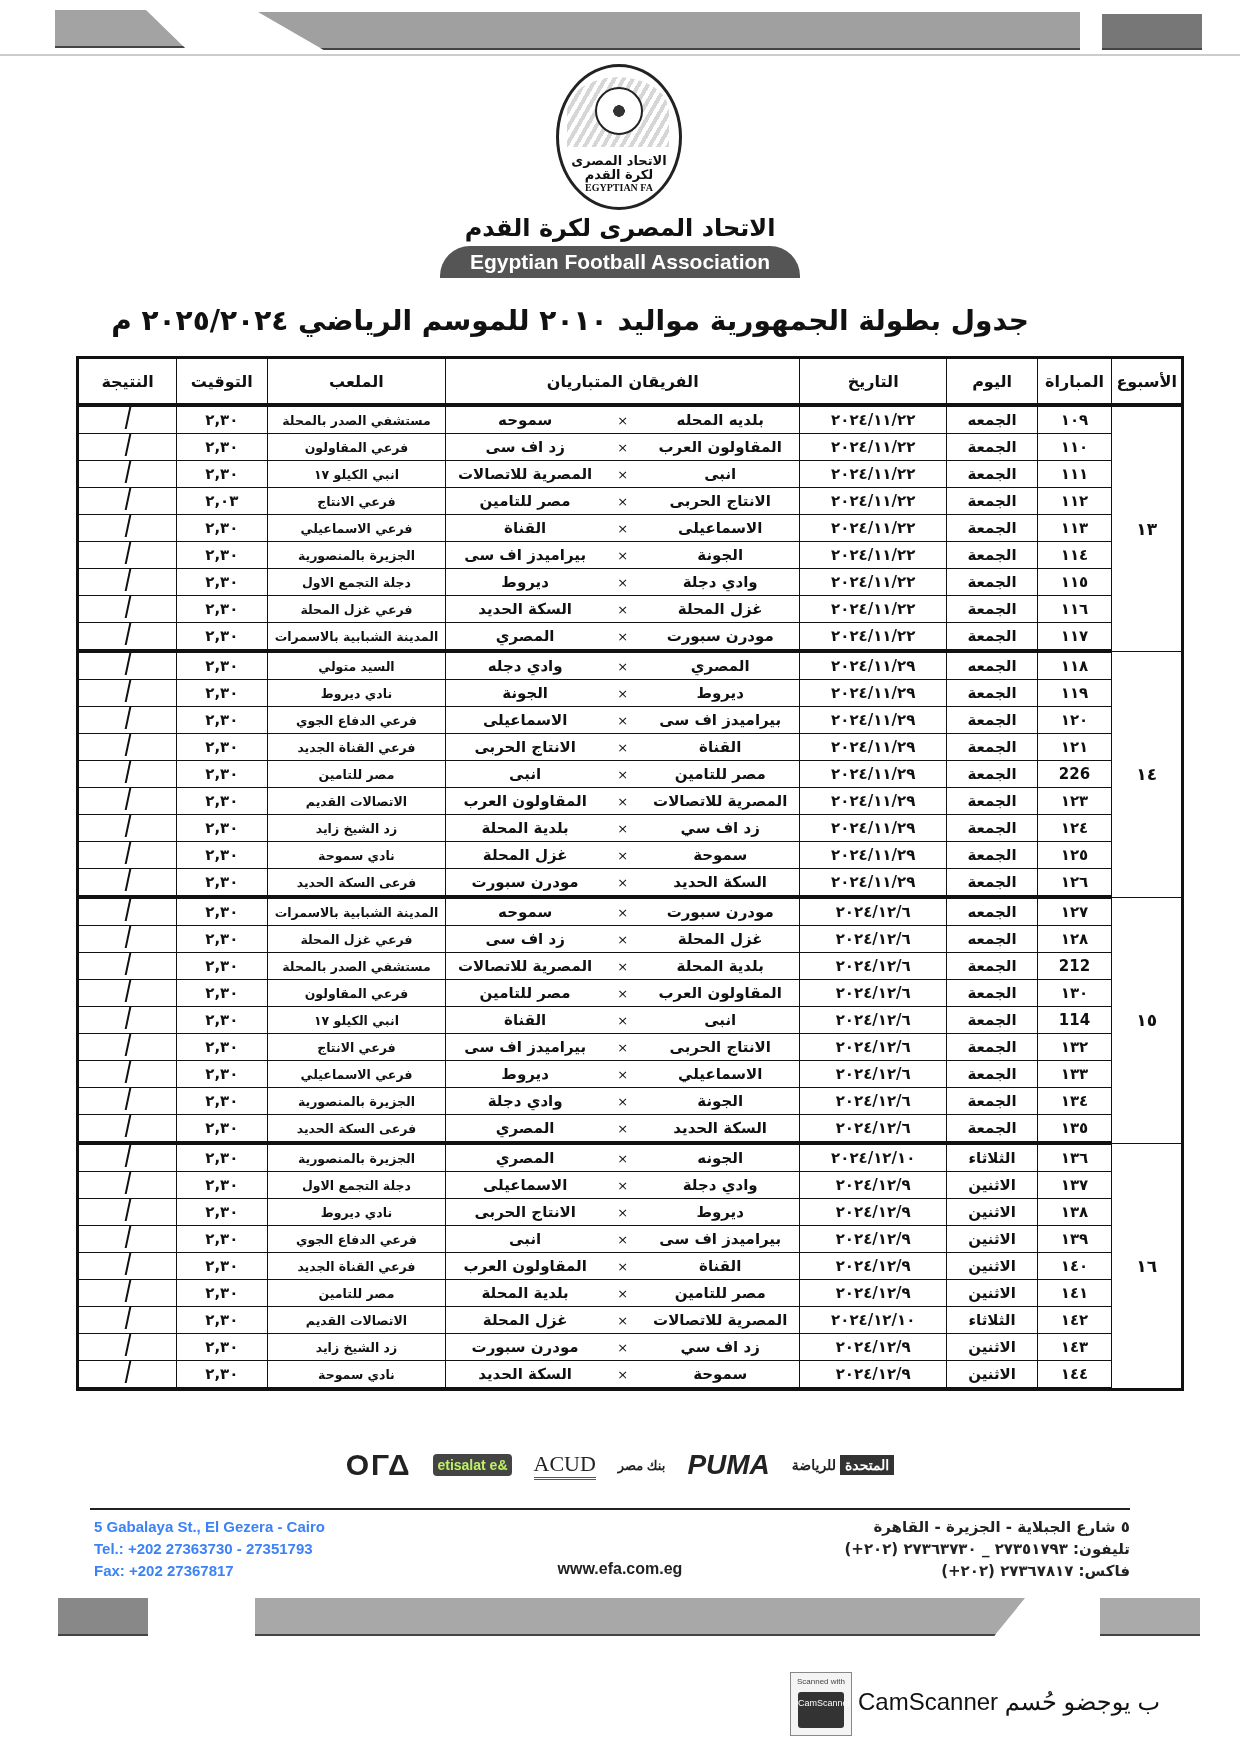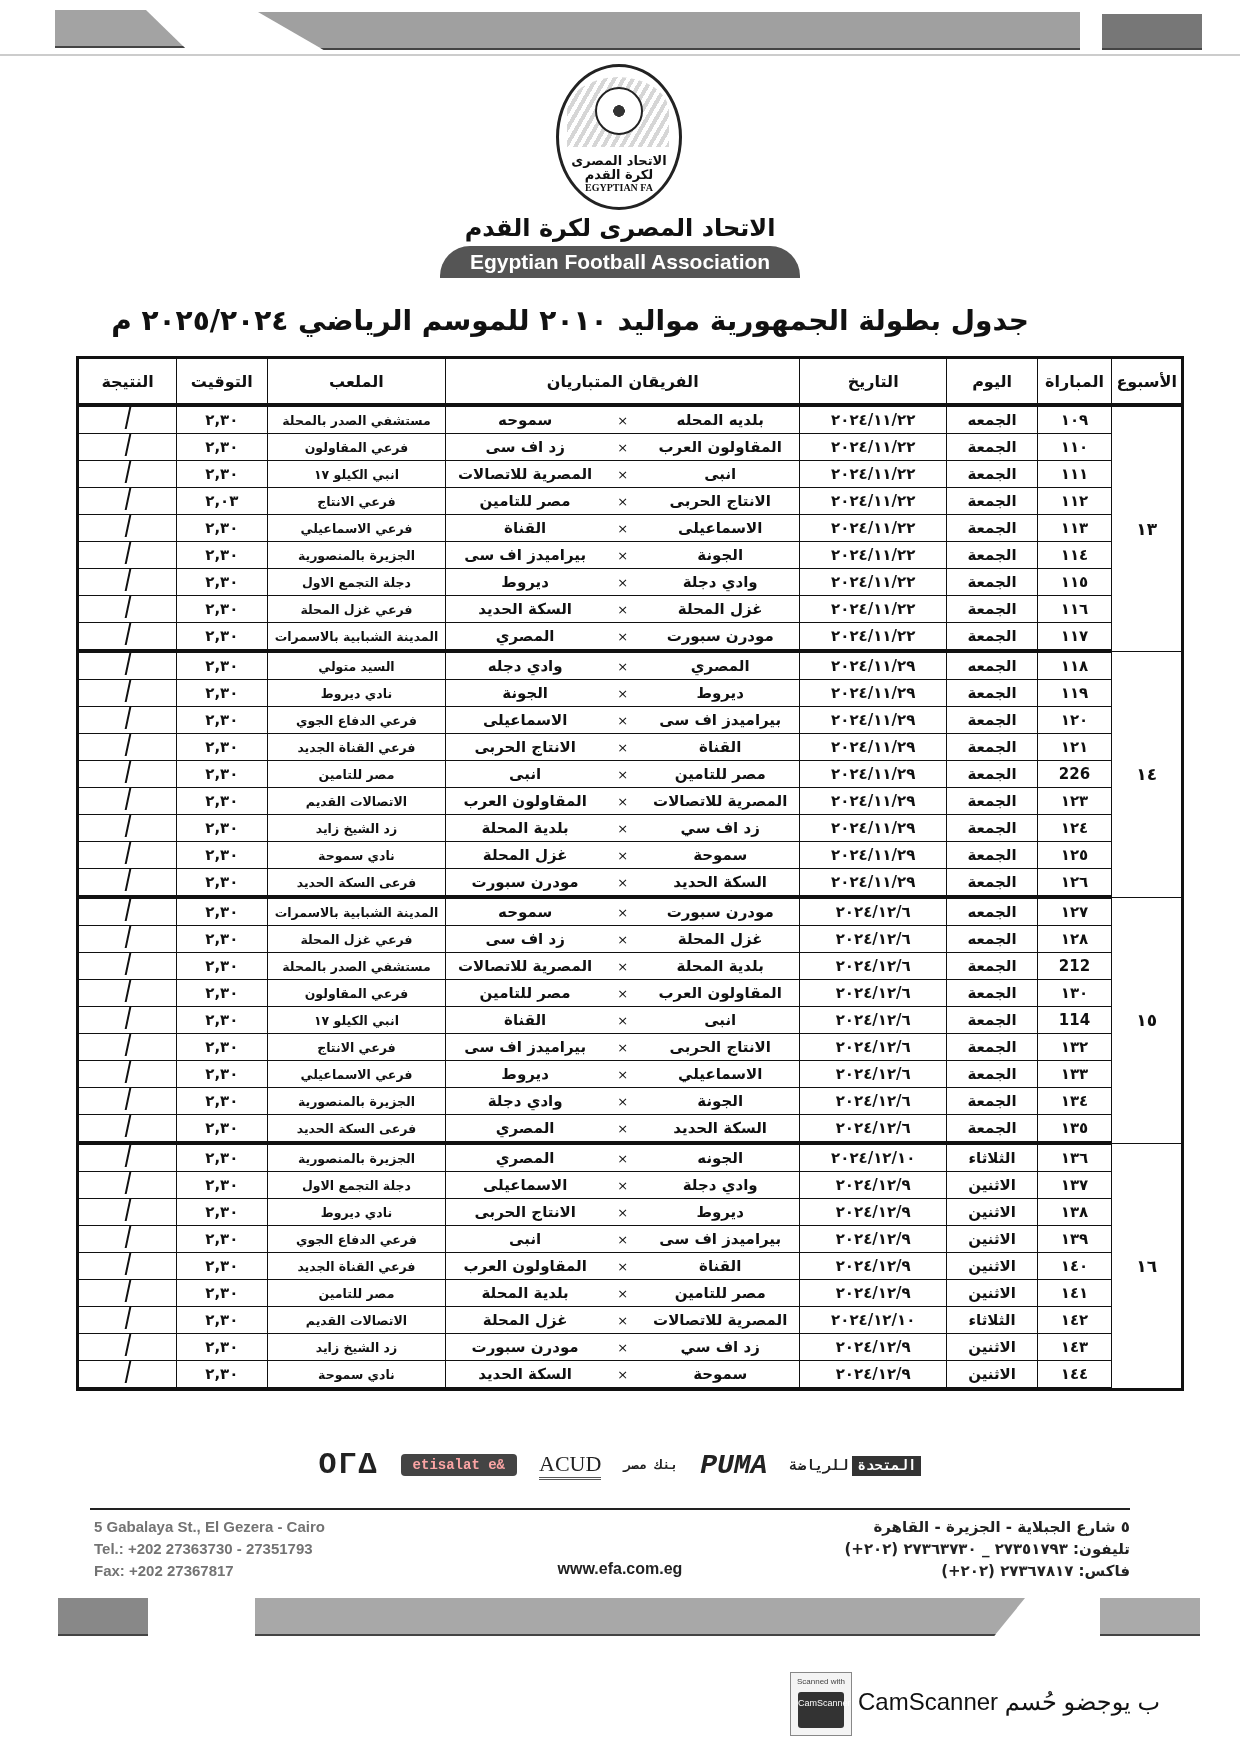--- a/index.html
+++ b/index.html
@@ -43,31 +43,31 @@
   .col-venue { width:170px; font-size:12.5px; }
   .col-time { width:82px; }
   .col-result { width:90px; }
   td.venue { font-size:12.5px; }
   tr.week-end td { border-bottom:4px solid #111; }
   .slash { display:inline-block; width:2px; height:22px; background:#111; transform:skewX(-12deg); }
   td.date { letter-spacing:1px; }
   td.week-num { font-size:17px; border-bottom:4px solid #111; }
 
   .sponsors { position:absolute; left:0; width:1240px; top:1448px; display:flex; justify-content:center; align-items:center; gap:22px; }
-  .sponsor { font-family:Liberation Mono, monospace; font-weight:bold; color:#222; }
+  .sponsor { font-family:Liberation Sans, sans-serif; font-weight:bold; color:#222; }
   .sp-ora { font-size:30px; letter-spacing:2px; }
-  .sp-etisalat { background:#444; color:#fca5a5; font-size:14px; padding:3px 12px; border-radius:4px; }
+  .sp-etisalat { background:#444; color:#bef264; font-size:14px; padding:3px 4px; border-radius:4px; }
   .sp-acud { font-size:22px; font-family:"Liberation Serif", serif; font-weight:normal; border-bottom:3px double #555; }
   .sp-misr { font-size:13px; direction:rtl; }
   .sp-puma { font-size:28px; font-style:italic; }
   .sp-united { font-size:14px; direction:rtl; }
   .sp-united b { background:#333; color:#fff; padding:2px 5px; margin-left:4px; }
 
   .footer-rule { position:absolute; left:90px; top:1508px; width:1040px; height:2px; background:#222; }
-  .addr-en { position:absolute; left:94px; top:1516px; font-family:"Liberation Sans", sans-serif; font-weight:bold; font-size:15px; line-height:22px; color:#737373; }
+  .addr-en { position:absolute; left:94px; top:1516px; font-family:"Liberation Sans", sans-serif; font-weight:bold; font-size:15px; line-height:22px; color:#3b82f6; }
   .addr-ar { position:absolute; right:110px; top:1516px; direction:rtl; text-align:right; font-weight:bold; font-size:15px; line-height:22px; color:#222; }
   .website { position:absolute; left:0; width:1240px; top:1560px; text-align:center; font-family:"Liberation Sans", sans-serif; font-weight:bold; font-size:16px; color:#222; }
 
   .bottom-left-bar { left:58px; top:1598px; width:90px; height:36px; background:#888; }
   .bottom-main-bar { left:255px; top:1598px; width:770px; height:36px; background:#a8a8a8; clip-path:polygon(0 0,100% 0,96% 100%,0 100%); }
   .bottom-right-bar { left:1100px; top:1598px; width:100px; height:36px; background:#aaa; }
 
   .cs-badge { position:absolute; left:790px; top:1672px; width:60px; height:62px; border:1px solid #888; background:#f4f4f4;
               font-family:"Liberation Sans", sans-serif; font-size:8px; text-align:center; color:#444; }
   .cs-badge .cs-logo { margin:6px auto 0; width:46px; height:36px; background:#333; color:#fff; font-size:9px; line-height:22px; border-radius:3px; }

